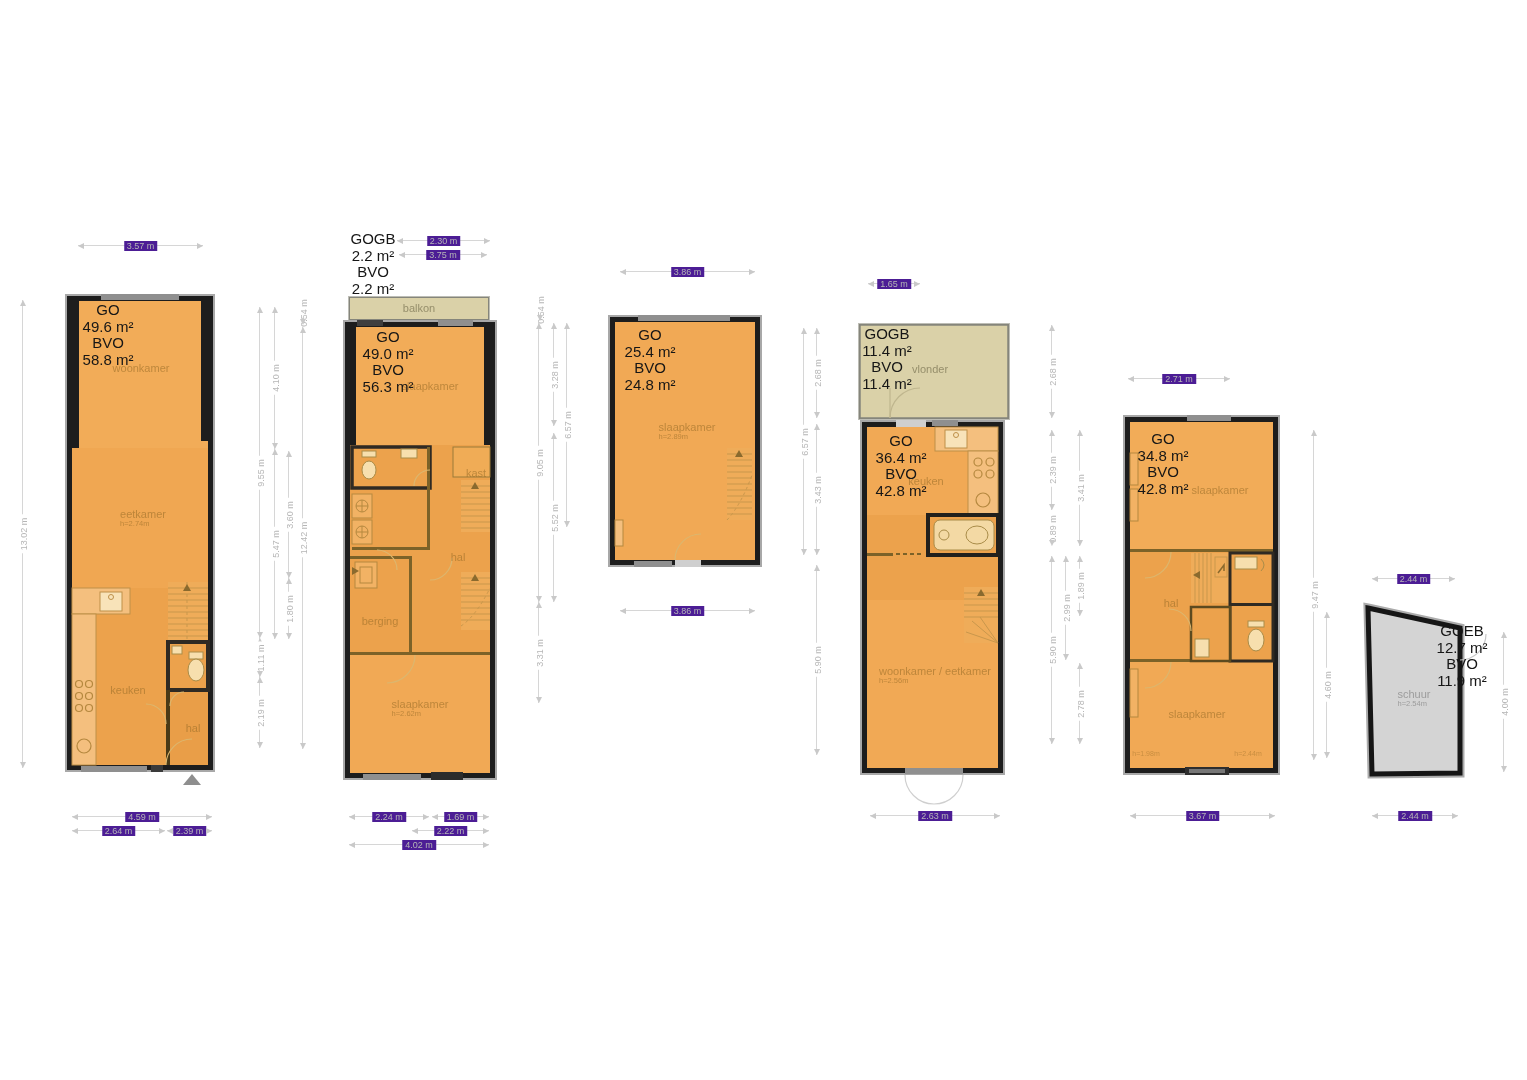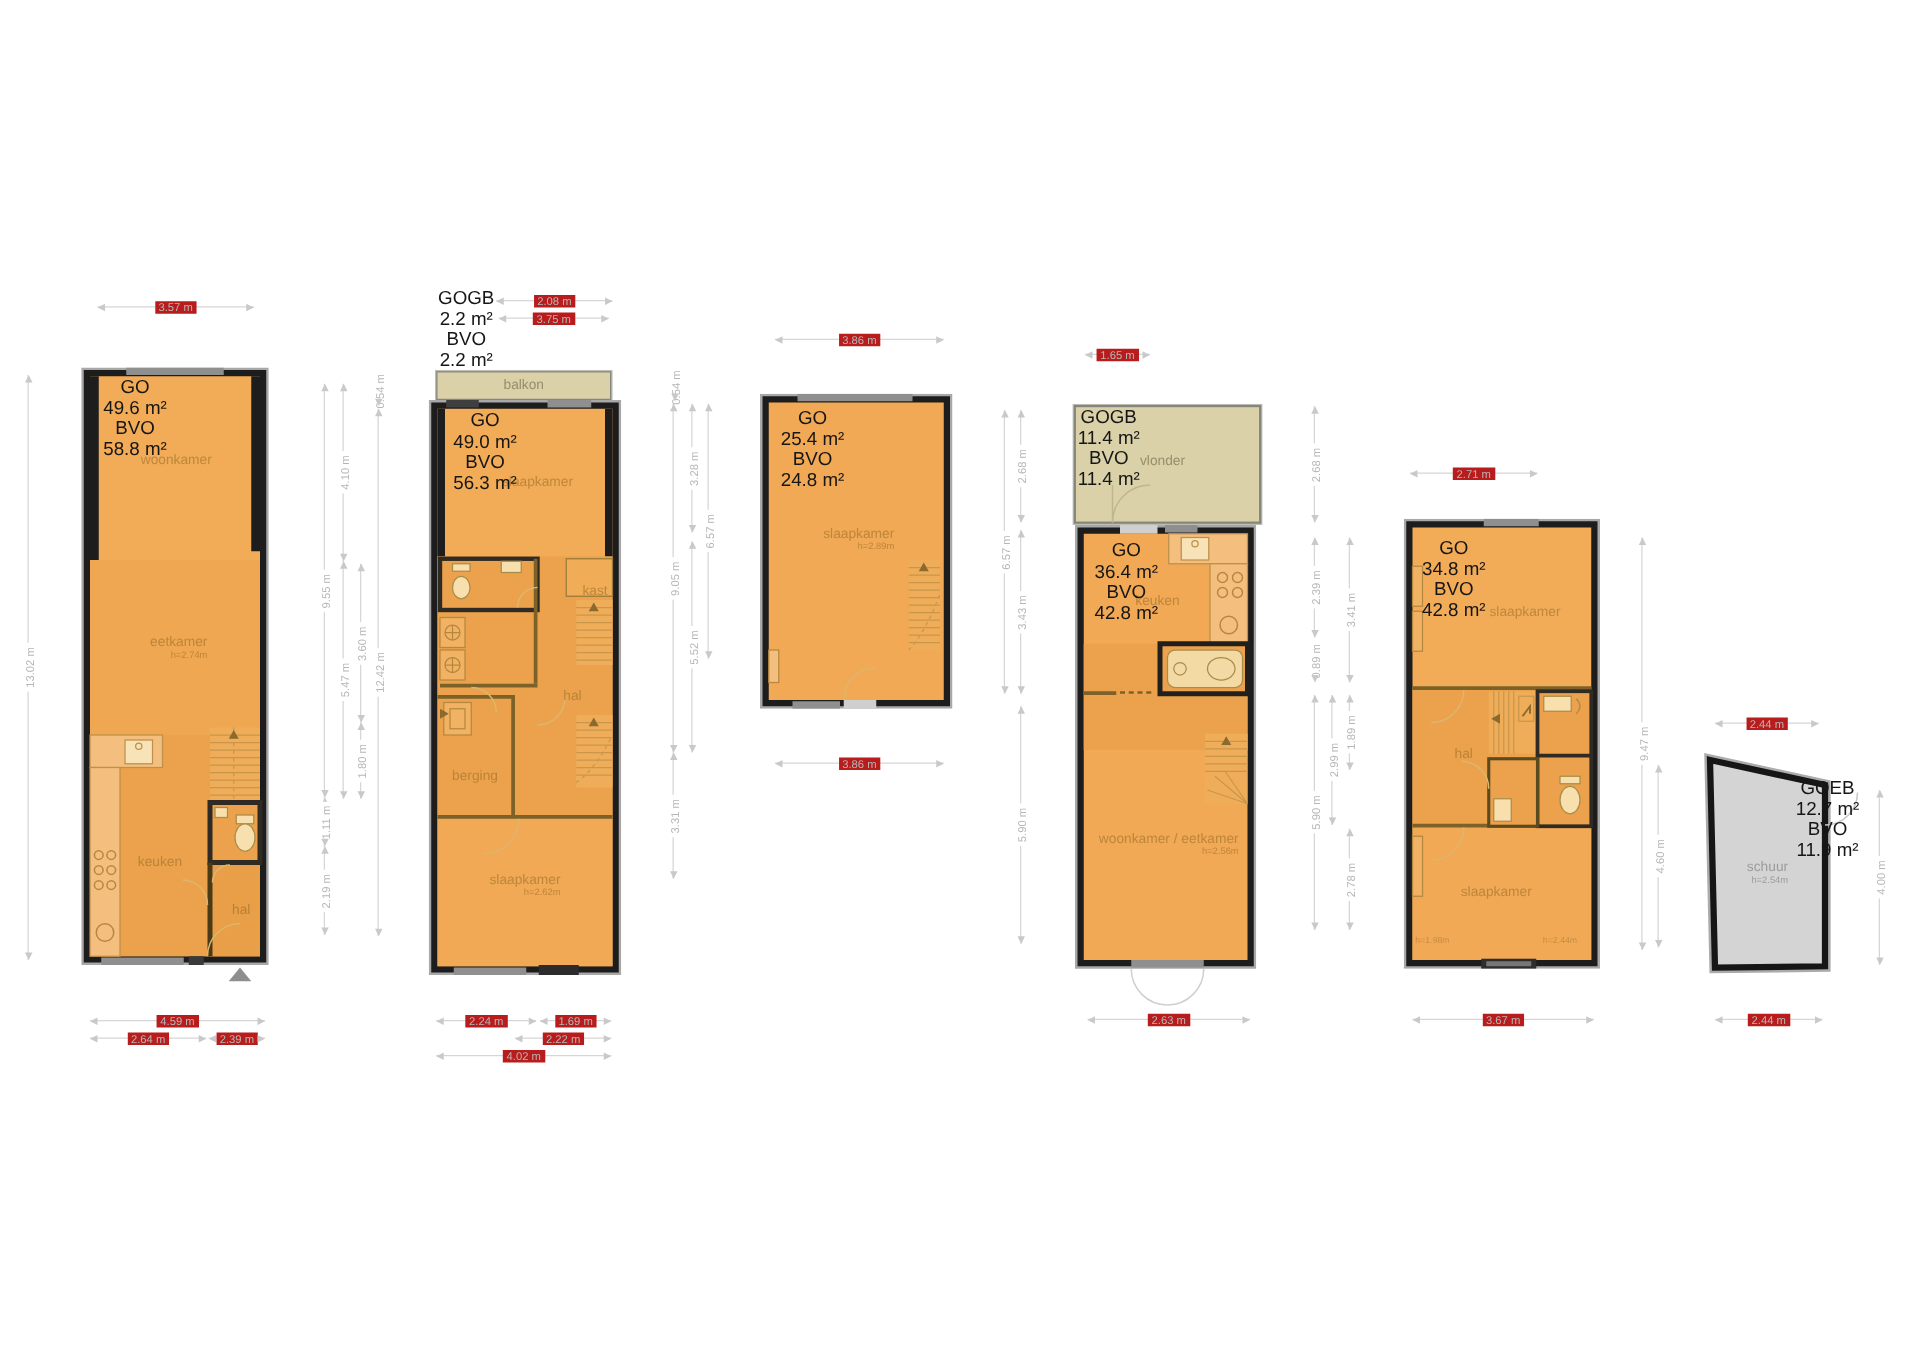--- a/index.html
+++ b/index.html
@@ -5,31 +5,31 @@
   html,body{margin:0;padding:0;background:#fff}
   #canvas{position:relative;width:1527px;height:1080px;background:#fff;
           font-family:"Liberation Sans",sans-serif;overflow:hidden}
   .unit{position:absolute}
   .unit svg{display:block}
   
   .area{position:absolute;color:#161616;font-size:15px;line-height:16.5px;
         text-align:center;white-space:nowrap;z-index:6}
   
   .room{position:absolute;transform:translate(-50%,-50%);color:rgba(151,109,39,.58);
-        font-size:11px;text-align:right;white-space:nowrap;z-index:5}
+        font-size:11px;text-align:left;white-space:nowrap;z-index:5}
   .room .h{display:block;font-size:7.5px;line-height:8px}
   .room.beige{color:rgba(138,130,96,.85)}
   .room.gray{color:#9c9c9c}
   .room.tiny{font-size:7px;color:rgba(151,109,39,.45)}
   
   .dim{position:absolute;color:#b6b6b6;font-size:9px;z-index:3}
   .dim.h{height:0;border-top:1px solid #d6d6d6}
   .dim.v{width:0;border-left:1px solid #d6d6d6}
   .dim.h span{position:absolute;left:50%;top:0;transform:translate(-50%,-50%);
-              background:#b91c1c;padding:0 3px;white-space:nowrap}
+              background:#4c1d95;padding:0 3px;white-space:nowrap}
   .dim.v span{position:absolute;top:50%;left:.5px;transform:translate(-50%,-50%) rotate(-90deg);
               background:#fff;padding:0 3px;white-space:nowrap}
   .dim.h::before{content:"";position:absolute;left:0;top:-3.5px;width:0;height:0;
     border-top:3px solid transparent;border-bottom:3px solid transparent;border-right:6px solid #c9c9c9}
   .dim.h::after{content:"";position:absolute;right:0;top:-3.5px;width:0;height:0;
     border-top:3px solid transparent;border-bottom:3px solid transparent;border-left:6px solid #c9c9c9}
   .dim.v::before{content:"";position:absolute;top:0;left:-3.5px;width:0;height:0;
     border-left:3px solid transparent;border-right:3px solid transparent;border-bottom:6px solid #c9c9c9}
   .dim.v::after{content:"";position:absolute;bottom:0;left:-3.5px;width:0;height:0;
     border-left:3px solid transparent;border-right:3px solid transparent;border-top:6px solid #c9c9c9}
@@ -223,21 +223,21 @@
   <div class="room beige" style="left:419px;top:308px">balkon</div>
   <div class="room" style="left:430px;top:386px">slaapkamer</div>
   <div class="room" style="left:476px;top:473px">kast</div>
   <div class="room" style="left:458px;top:557px">hal</div>
   <div class="room" style="left:380px;top:621px">berging</div>
   <div class="room" style="left:420px;top:708px">
     <span>slaapkamer</span>
     <span class="h">h=2.62m</span>
   </div>
   <div class="dim h" style="left:397px;top:240px;width:93px">
-      <span>2.08 m</span>
+      <span>2.30 m</span>
     </div>
   <div class="dim h" style="left:399px;top:254px;width:88px">
       <span>3.75 m</span>
     </div>
   <div class="dim v" style="left:539px;top:299px;height:22px">
       <span>0.54 m</span>
     </div>
   <div class="dim v" style="left:538px;top:323px;height:279px">
       <span>9.05 m</span>
     </div>

